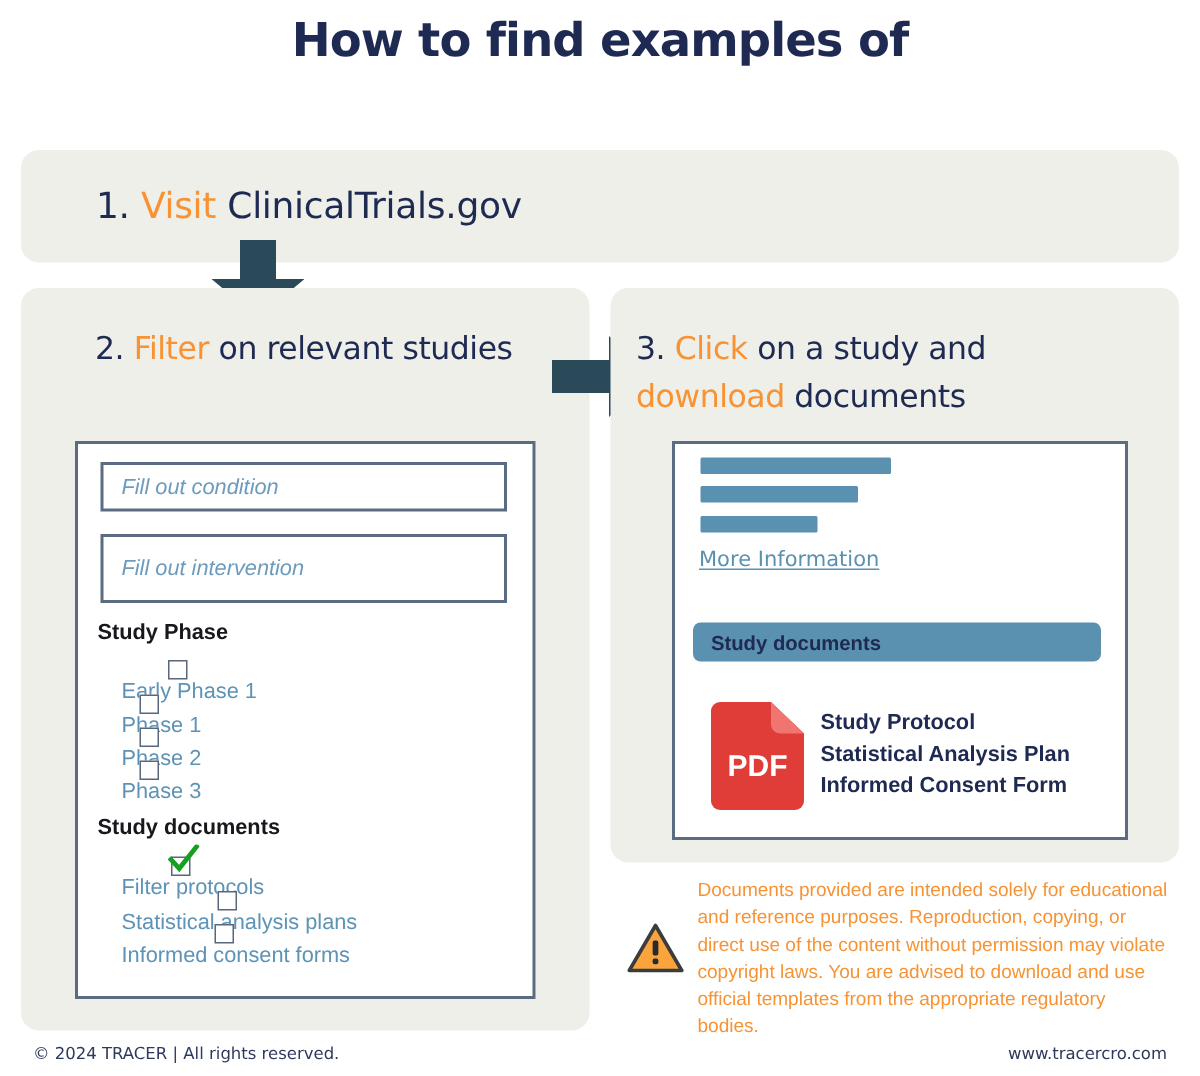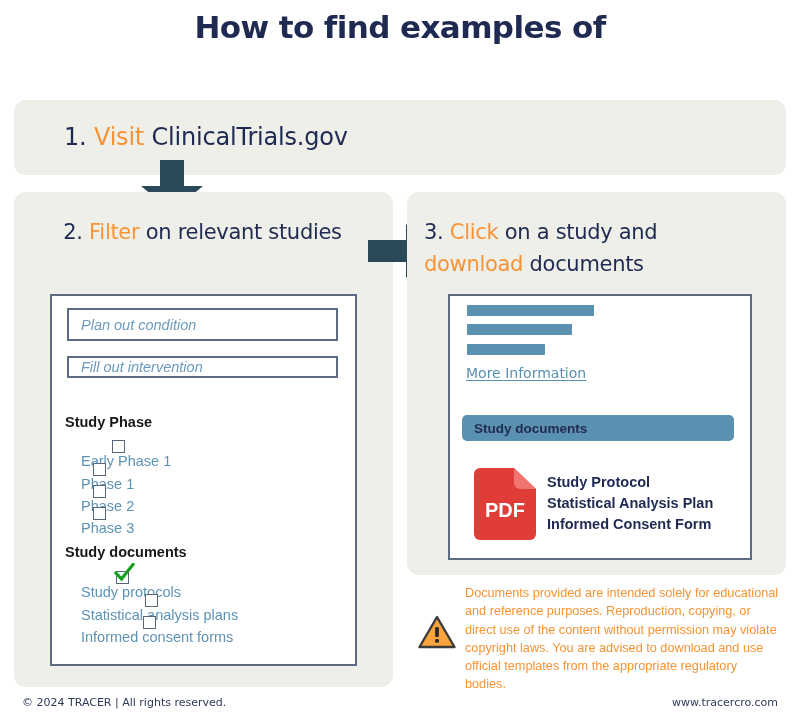--- a/index.html
+++ b/index.html
@@ -111,21 +111,21 @@
     align-items: center;
     padding-left: 12px;
   }
   .text-input .ph {
     font-family: "Liberation Sans", sans-serif;
     font-style: italic;
     font-size: 14.5px;
     color: #6d9bbd;
   }
   #input-condition    { left: 67px; top: 308px; width: 271px; height: 33px; }
-  #input-intervention { left: 67px; top: 356px; width: 271px; height: 22px; }
+  #input-intervention { left: 67px; top: 356px; width: 271px; height: 46px; }
 
   
   .group-title {
     position: absolute;
     font-family: "Liberation Sans", sans-serif;
     font-weight: 700;
     font-size: 14.5px;
     color: #16181c;
   }
   #group-phase-title { left: 65px; top: 414px; }
@@ -282,21 +282,21 @@
     <span class="hl">Click</span>
     <span>on a study and</span>
     <br>
     <span class="hl">download</span>
     <span>documents</span>
   </div>
 
   <div class="white-card" id="filter-card"></div>
 
   <div class="text-input" id="input-condition">
-    <span class="ph">Plan out condition</span>
+    <span class="ph">Fill out condition</span>
   </div>
   <div class="text-input" id="input-intervention">
     <span class="ph">Fill out intervention</span>
   </div>
 
   <div class="group-title" id="group-phase-title">Study Phase</div>
 
   <div class="cb-row" style="top:440px">
     <span class="cb-box"></span>
     <span class="cb-label">Early Phase 1</span>
@@ -315,21 +315,21 @@
   </div>
 
   <div class="group-title" id="group-docs-title">Study documents</div>
 
   <div class="cb-row" style="top:571px">
     <span class="cb-box">
       <svg class="cb-check" viewBox="0 0 21 21">
         <path d="M2 10 L7.5 16 L19 1.5" fill="none" stroke="#16a020" stroke-width="3.2" stroke-linecap="square"></path>
       </svg>
     </span>
-    <span class="cb-label">Study protocols</span>
+    <span class="cb-label">Filter protocols</span>
   </div>
   <div class="cb-row" style="top:594px">
     <span class="cb-box"></span>
     <span class="cb-label">Statistical analysis plans</span>
   </div>
   <div class="cb-row" style="top:616px">
     <span class="cb-box"></span>
     <span class="cb-label">Informed consent forms</span>
   </div>
 

